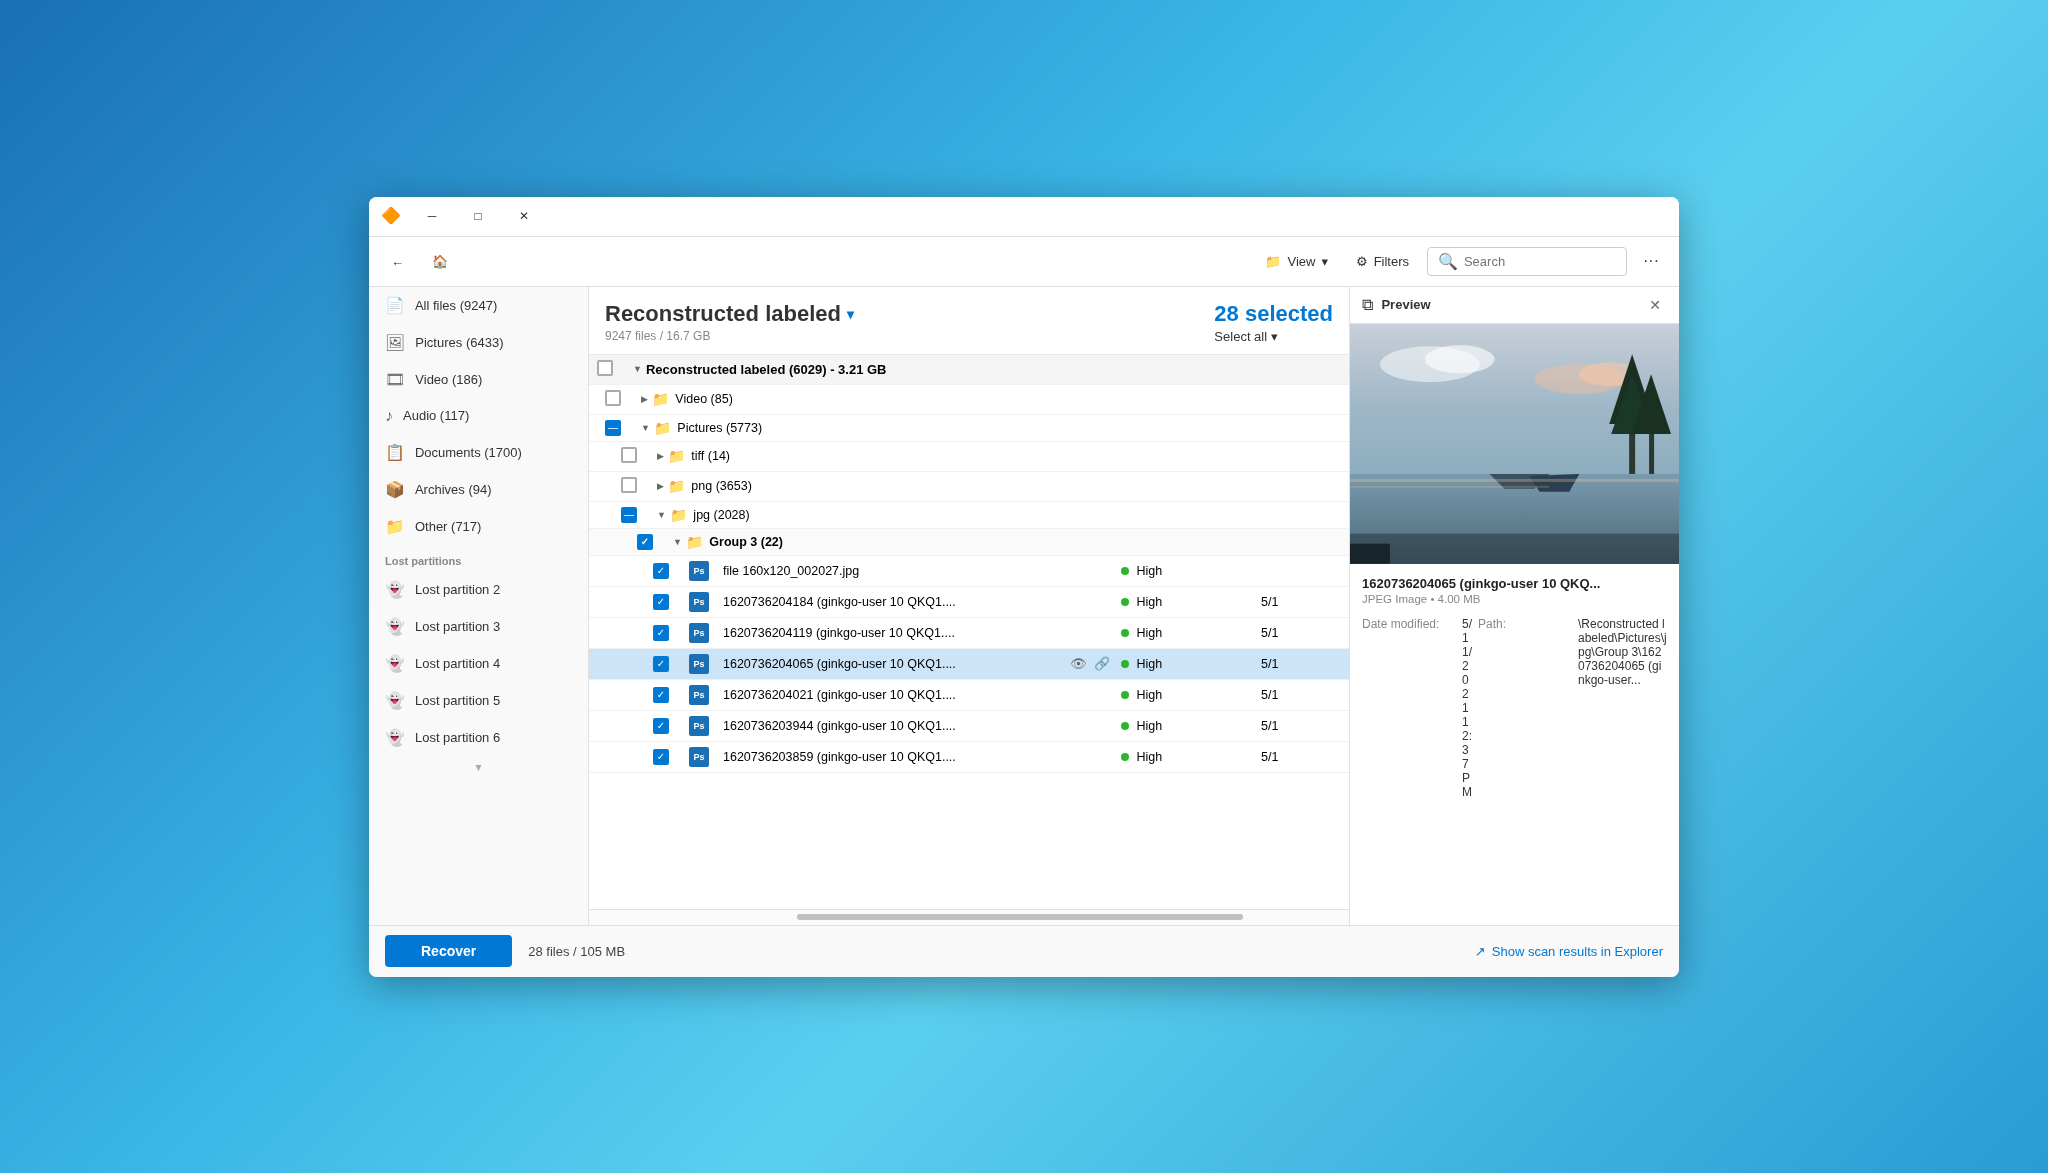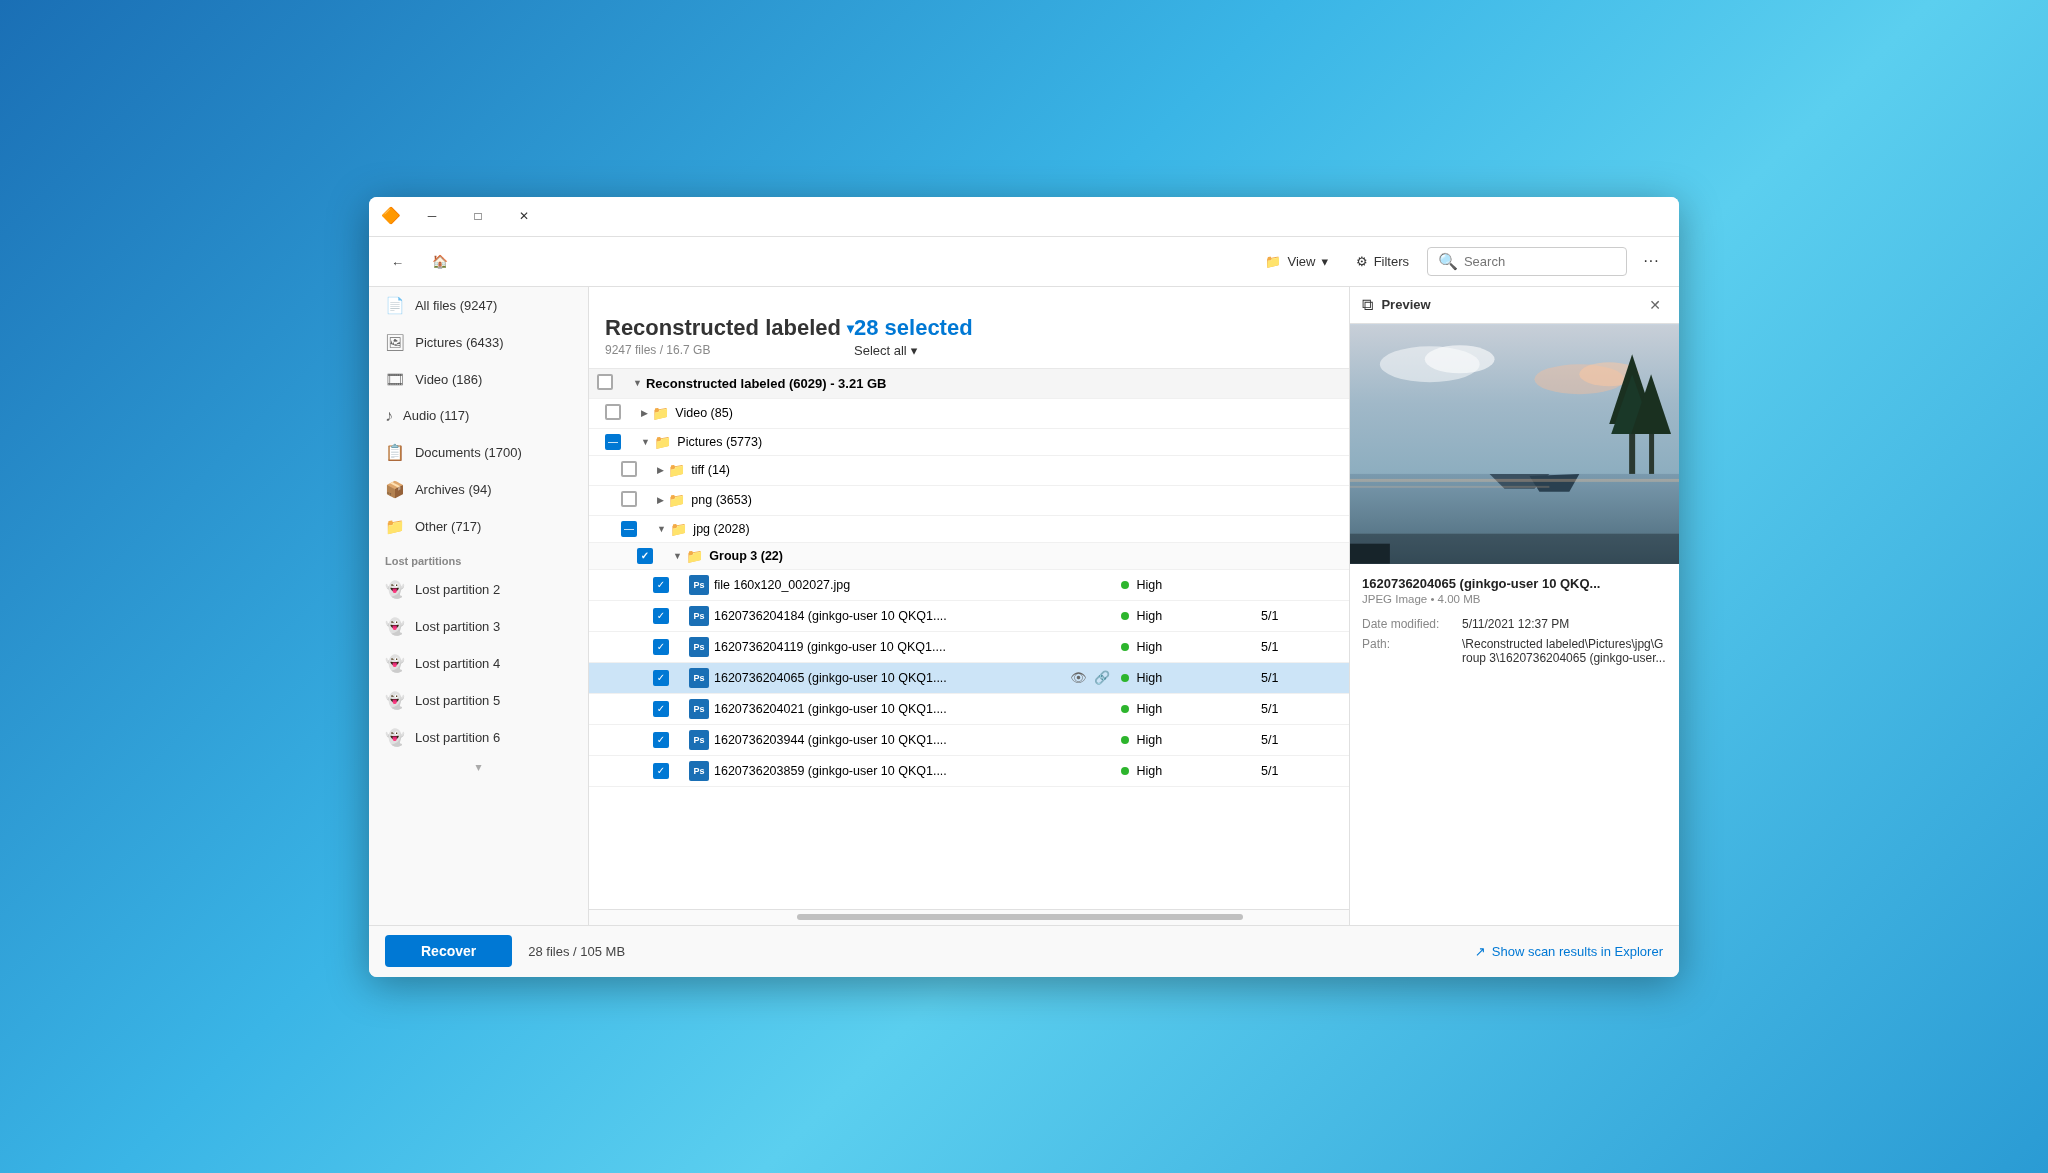--- a/index.html
+++ b/index.html
@@ -165,24 +165,25 @@
     .main-panel {
       flex: 1;
       display: flex;
       flex-direction: column;
       overflow: hidden;
       background: #ffffff;
     }
 
     
     .file-header {
-      padding: 28px 16px 8px;
+      padding: 14px 16px 8px;
       border-bottom: 1px solid #e8e8e8;
       display: flex;
       align-items: flex-start;
+      justify-content: space-between;
     }
     .file-title {
       display: flex;
       align-items: center;
       gap: 6px;
       font-size: 22px;
       font-weight: 600;
       color: #333;
     }
     .file-title-chevron {
@@ -287,21 +288,21 @@
     .row-indent-2 { padding-left: 32px; }
     .row-indent-3 { padding-left: 48px; }
     .row-indent-4 { padding-left: 64px; }
 
     .folder-icon { font-size: 14px; margin-right: 6px; color: #f0c040; }
     .file-icon {
       width: 20px;
       height: 20px;
       background: #1a6fb5;
       border-radius: 2px;
-      margin-right: 5px;
+      margin-right: 14px;
       display: inline-flex;
       align-items: center;
       justify-content: center;
       font-size: 9px;
       color: white;
       font-weight: bold;
       flex-shrink: 0;
     }
 
     .expand-icon {
@@ -391,21 +392,21 @@
       margin-bottom: 2px;
       word-break: break-all;
     }
     .preview-filetype {
       font-size: 11.5px;
       color: #888;
       margin-bottom: 12px;
     }
     .preview-meta {
       display: flex;
-      flex-direction: column;
+      flex-direction: row;
       gap: 6px;
     }
     .preview-meta-row {
       display: flex;
       font-size: 12px;
     }
     .preview-meta-label {
       color: #888;
       width: 100px;
       flex-shrink: 0;

